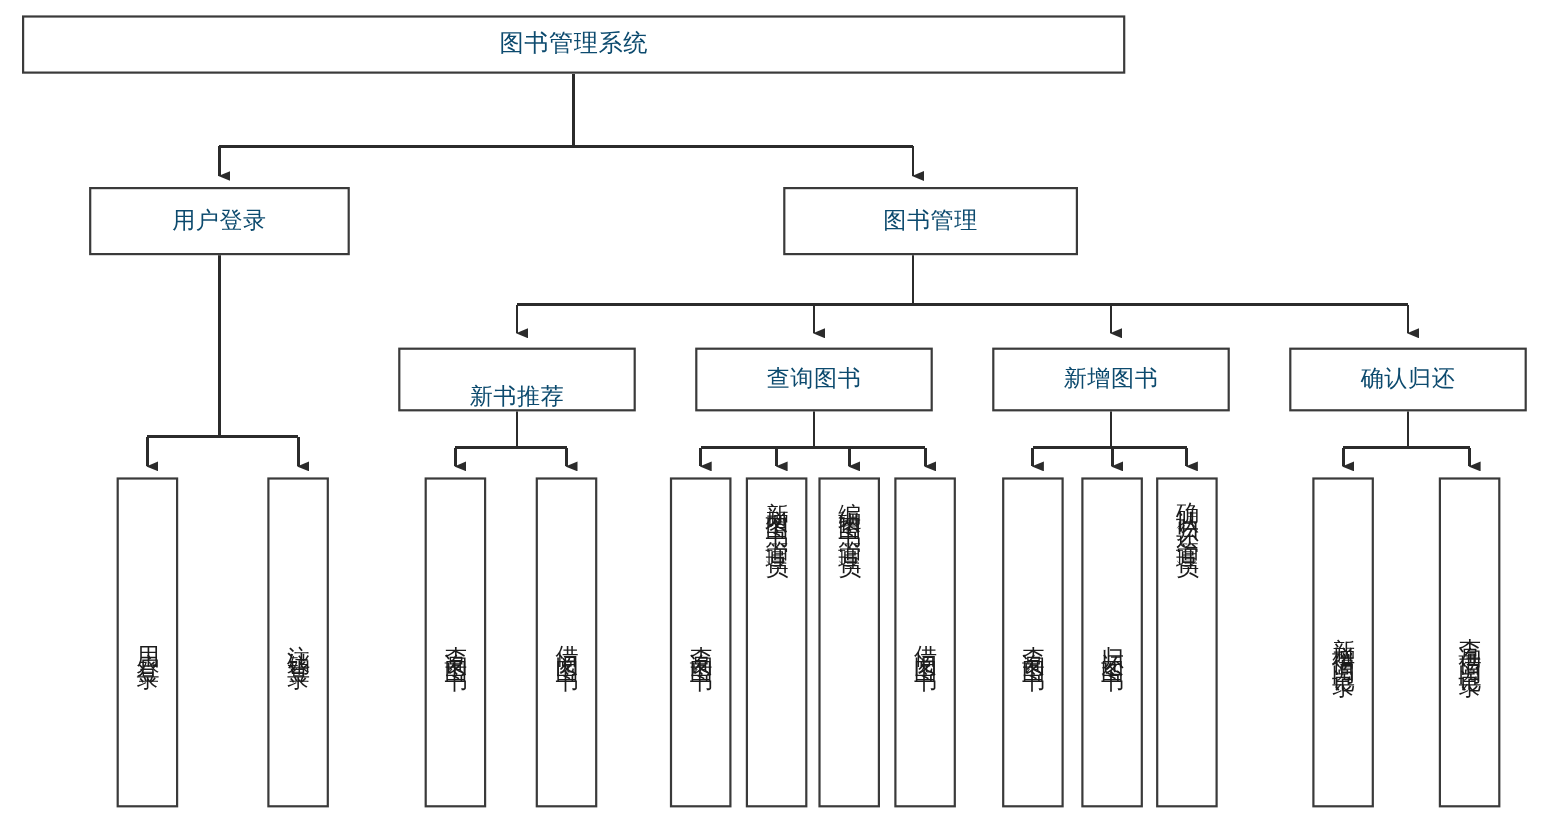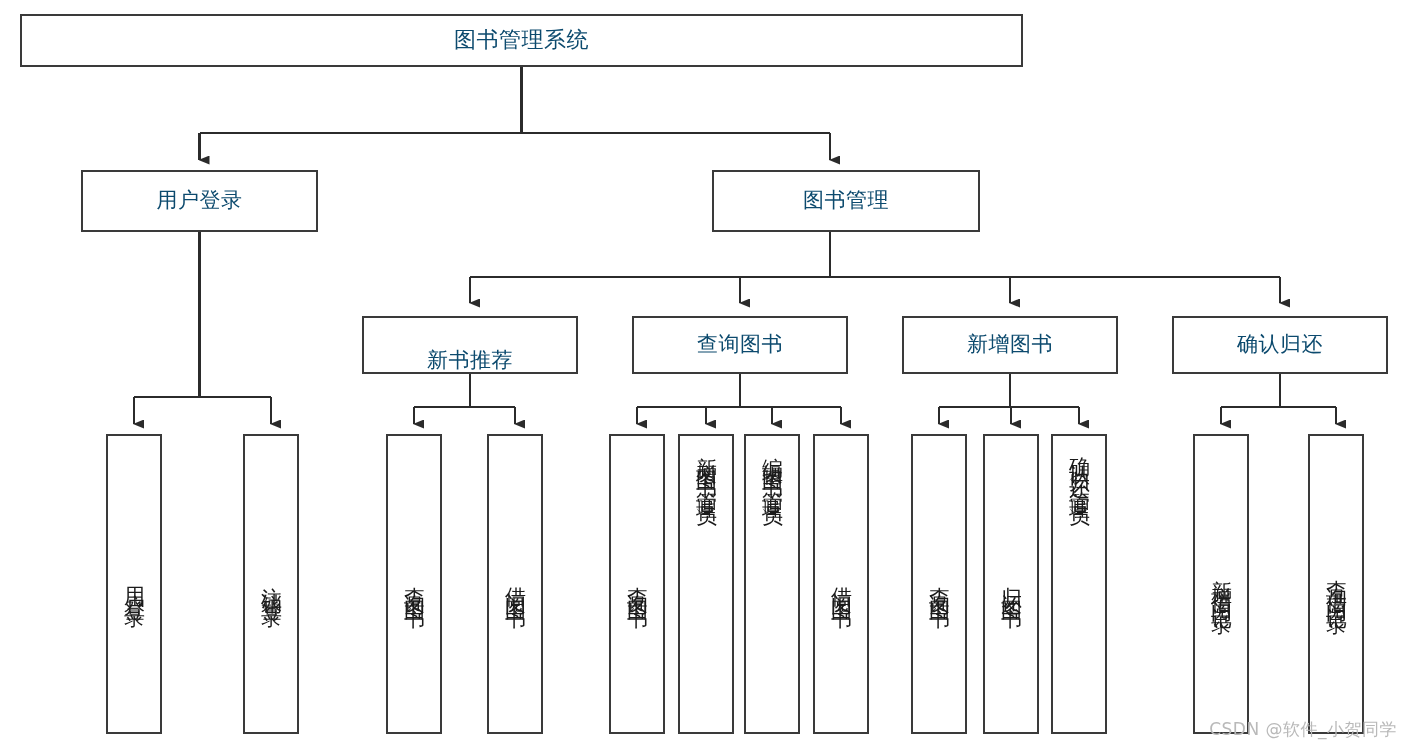--- a/index.html
+++ b/index.html
@@ -197,15 +197,14 @@
     <span class="node-label-v">确认归还（管理员）</span>
   </div>
 
   <div class="leaf-box" style="left:1193px; top:434px; width:56px; height:300px;">
     <span class="node-label-v">新增借阅记录</span>
   </div>
   <div class="leaf-box" style="left:1308px; top:434px; width:56px; height:300px;">
     <span class="node-label-v">查询借阅记录</span>
   </div>
 
-  <div class="watermark">CSDN @软件_小贺同学</div>
 
 </div>
 
 </body></html>

